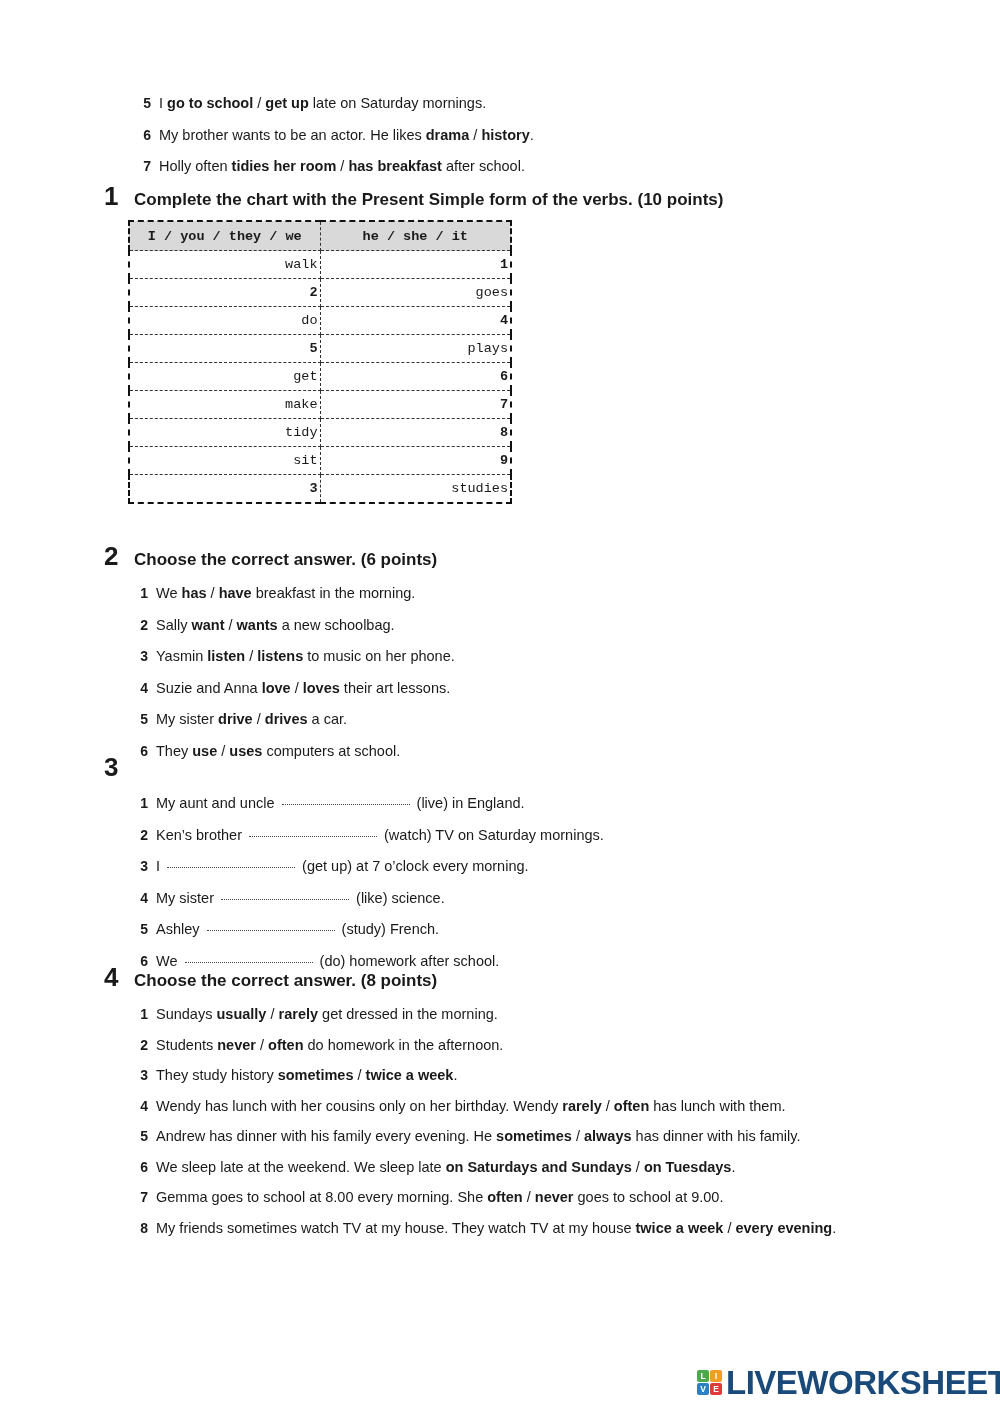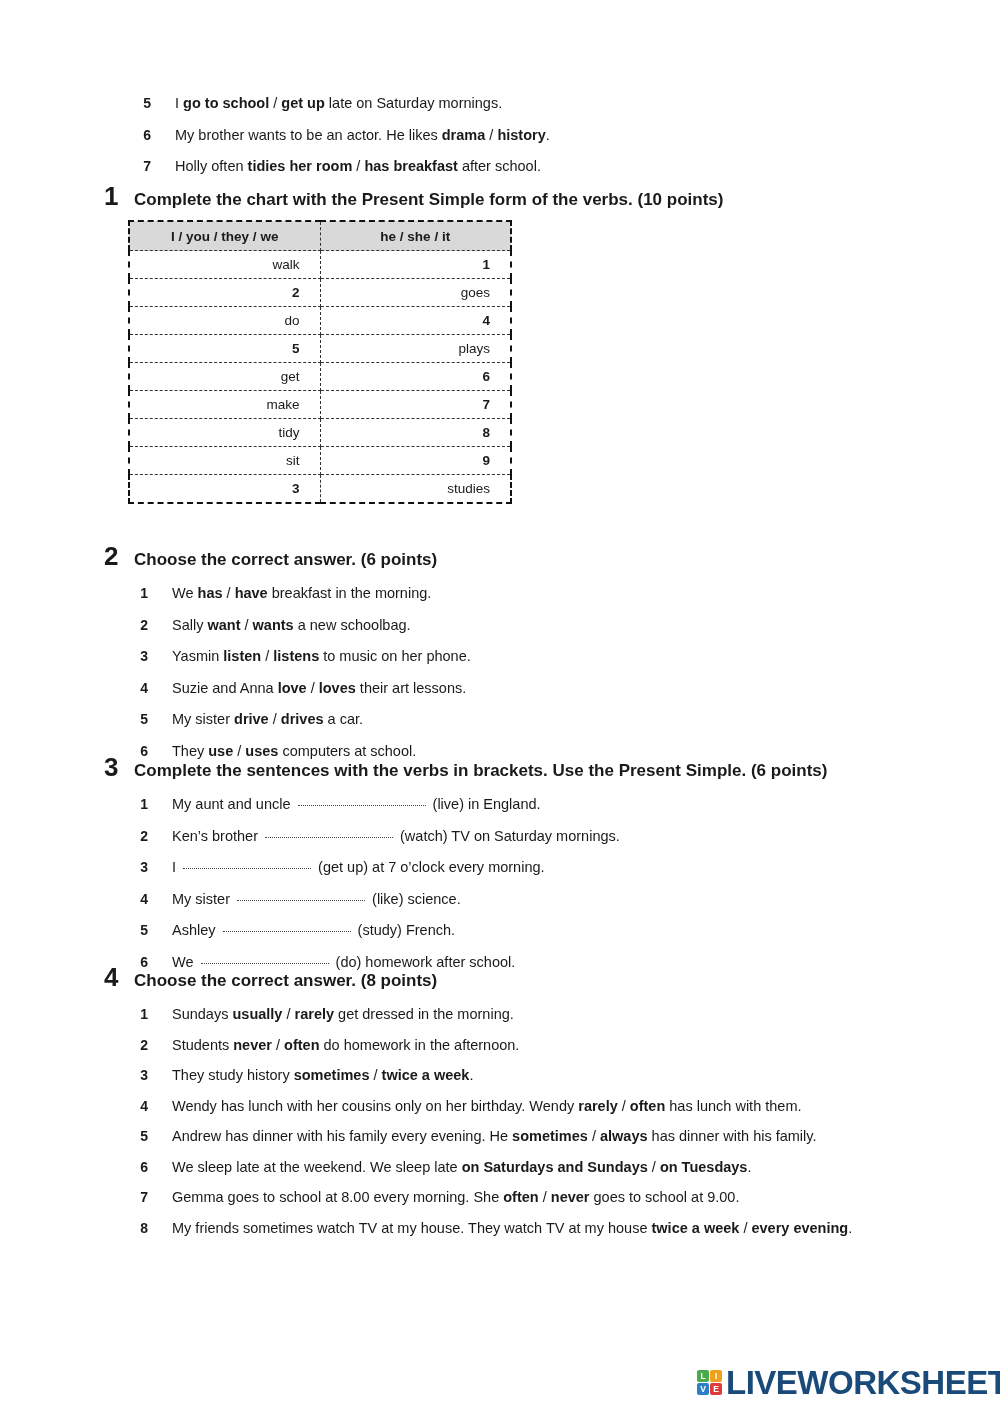--- a/index.html
+++ b/index.html
@@ -32,21 +32,21 @@
     margin-bottom: 13px;
   }
   .qrow .qnum {
     font-weight: bold;
     width: 20px;
     min-width: 20px;
     text-align: right;
     margin-right: 8px;
     font-size: 14px;
   }
-  .qrow .qtext { flex: 1; margin-left: 16px; }
+  .qrow .qtext { flex: 1; }
   .qtext b { font-weight: bold; }
 
   
   .ex-head {
     display: flex;
     align-items: baseline;
     margin-bottom: 14px;
   }
   .ex-head .ex-num {
     font-weight: bold;
@@ -83,23 +83,24 @@
     border-collapse: collapse;
     width: 384px;
     margin-left: 24px;
     table-layout: fixed;
     border: 2px dashed #111;
   }
   table.verb-chart th,
   table.verb-chart td {
     border: 1px dashed #333;
     height: 21px;
-    padding: 3px 20px;
+    padding: 3px 2px;
     font-size: 13.5px;
     vertical-align: middle;
+    font-family: Liberation Mono, monospace;
   }
   table.verb-chart th {
     background: #d9d9d9;
     font-weight: bold;
     text-align: center;
     font-size: 13.5px;
     height: 22px;
   }
   table.verb-chart td { text-align: right; }
   table.verb-chart td.num { font-weight: bold; }
@@ -281,21 +282,20 @@
         <div class="qrow">
           <span class="qnum">6</span>
           <span class="qtext"><span>They </span><b>use</b><span> / </span><b>uses</b><span> computers at school.</span></span>
         </div>
       </div>
   </div>
 
   <div id="exercise-3">
     <div class="ex-head">
       <span class="ex-num">3</span>
-      <span class="ex-title">Complete the sentences with the verbs in brackets. Use the Present Simple. (6 points)</span>
     </div>
     <div class="list" id="exercise-3-list">
         <div class="qrow">
           <span class="qnum">1</span>
           <span class="qtext"><span>My aunt and uncle </span><span class="blank"></span><span> (live) in England.</span></span>
         </div>
         <div class="qrow">
           <span class="qnum">2</span>
           <span class="qtext"><span>Ken’s brother </span><span class="blank"></span><span> (watch) TV on Saturday mornings.</span></span>
         </div>

